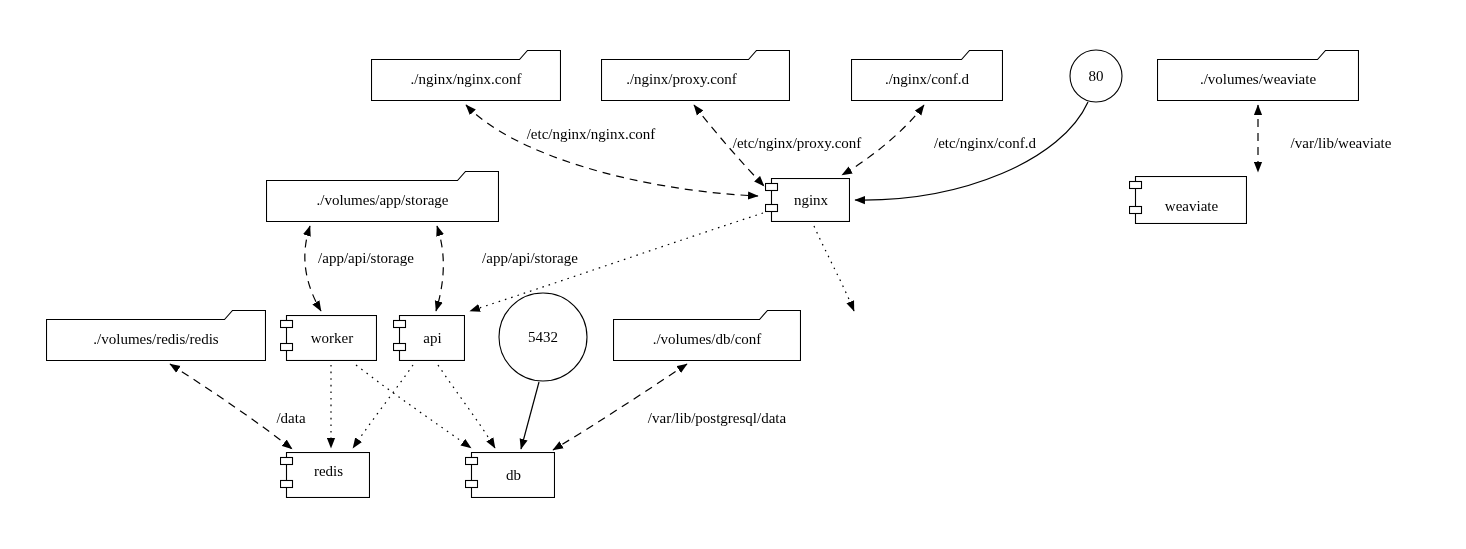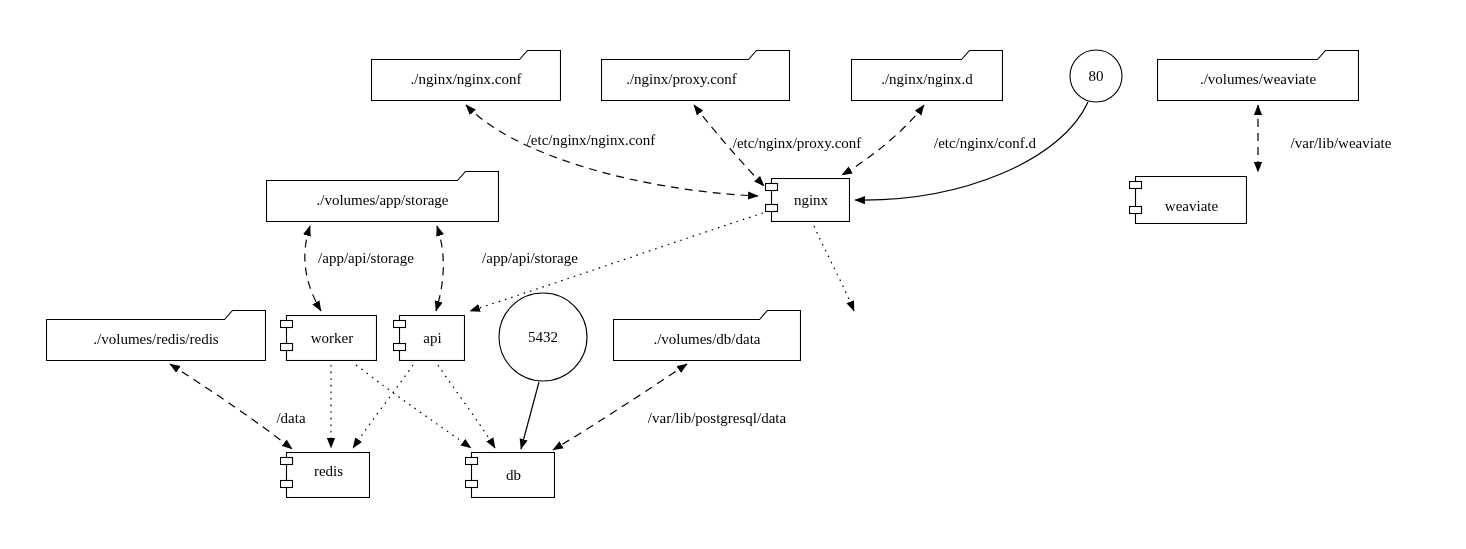--- a/index.html
+++ b/index.html
@@ -58,21 +58,21 @@
     <svg width="189" height="51">
         <path d="M0.5,50.5 V9.5 H147.5 L155.5,0.5 H188.5 V50.5 Z"></path>
       </svg>
     <span class="lbl">./nginx/proxy.conf</span>
   </div>
 
   <div class="node folder" style="left:851px;top:50px;width:152px;height:51px">
     <svg width="152" height="51">
         <path d="M0.5,50.5 V9.5 H110.5 L118.5,0.5 H151.5 V50.5 Z"></path>
       </svg>
-    <span class="lbl">./nginx/nginx.d</span>
+    <span class="lbl">./nginx/conf.d</span>
   </div>
 
   <div class="node circle" style="left:1069px;top:49px;width:54px;height:54px">
     <svg width="54" height="54">
         <circle cx="27" cy="27" r="26"></circle>
       </svg>
     <span class="lbl">80</span>
   </div>
 
   <div class="node folder" style="left:266px;top:171px;width:233px;height:51px">
@@ -136,21 +136,21 @@
     <svg width="90" height="90">
         <circle cx="45" cy="45" r="44"></circle>
       </svg>
     <span class="lbl">5432</span>
   </div>
 
   <div class="node folder" style="left:613px;top:310px;width:188px;height:51px">
     <svg width="188" height="51">
         <path d="M0.5,50.5 V9.5 H146.5 L154.5,0.5 H187.5 V50.5 Z"></path>
       </svg>
-    <span class="lbl">./volumes/db/data</span>
+    <span class="lbl">./volumes/db/conf</span>
   </div>
 
 
   <div class="node component" style="left:280px;top:452px;width:90px;height:38px">
     <svg width="90" height="46">
       <rect x="6.5" y="0.5" width="83" height="45"></rect>
       <rect x="0.5" y="5.5" width="12" height="7"></rect>
       <rect x="0.5" y="28.5" width="12" height="7"></rect>
     </svg>
     <span class="lbl">redis</span>
@@ -158,21 +158,21 @@
 
   <div class="node component" style="left:465px;top:452px;width:90px;height:46px">
     <svg width="90" height="46">
       <rect x="6.5" y="0.5" width="83" height="45"></rect>
       <rect x="0.5" y="5.5" width="12" height="7"></rect>
       <rect x="0.5" y="28.5" width="12" height="7"></rect>
     </svg>
     <span class="lbl">db</span>
   </div>
 
-  <div class="elbl" style="left:591px;top:140px">/etc/nginx/nginx.conf</div>
+  <div class="elbl" style="left:591px;top:134px">/etc/nginx/nginx.conf</div>
   <div class="elbl" style="left:797px;top:143px">/etc/nginx/proxy.conf</div>
   <div class="elbl" style="left:985px;top:143px">/etc/nginx/conf.d</div>
   <div class="elbl" style="left:1341px;top:143px">/var/lib/weaviate</div>
   <div class="elbl" style="left:366px;top:258px">/app/api/storage</div>
   <div class="elbl" style="left:530px;top:258px">/app/api/storage</div>
   <div class="elbl" style="left:291px;top:418px">/data</div>
   <div class="elbl" style="left:717px;top:418px">/var/lib/postgresql/data</div>
 
 </div>
 

